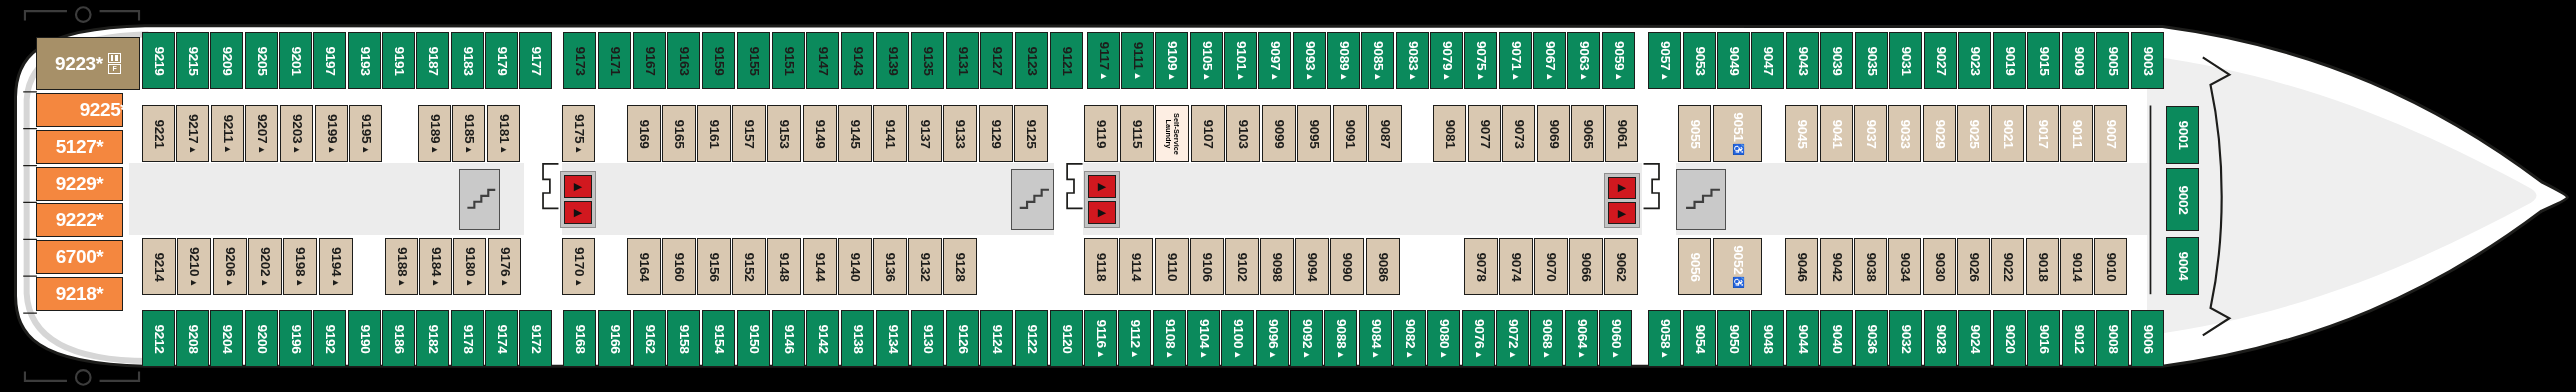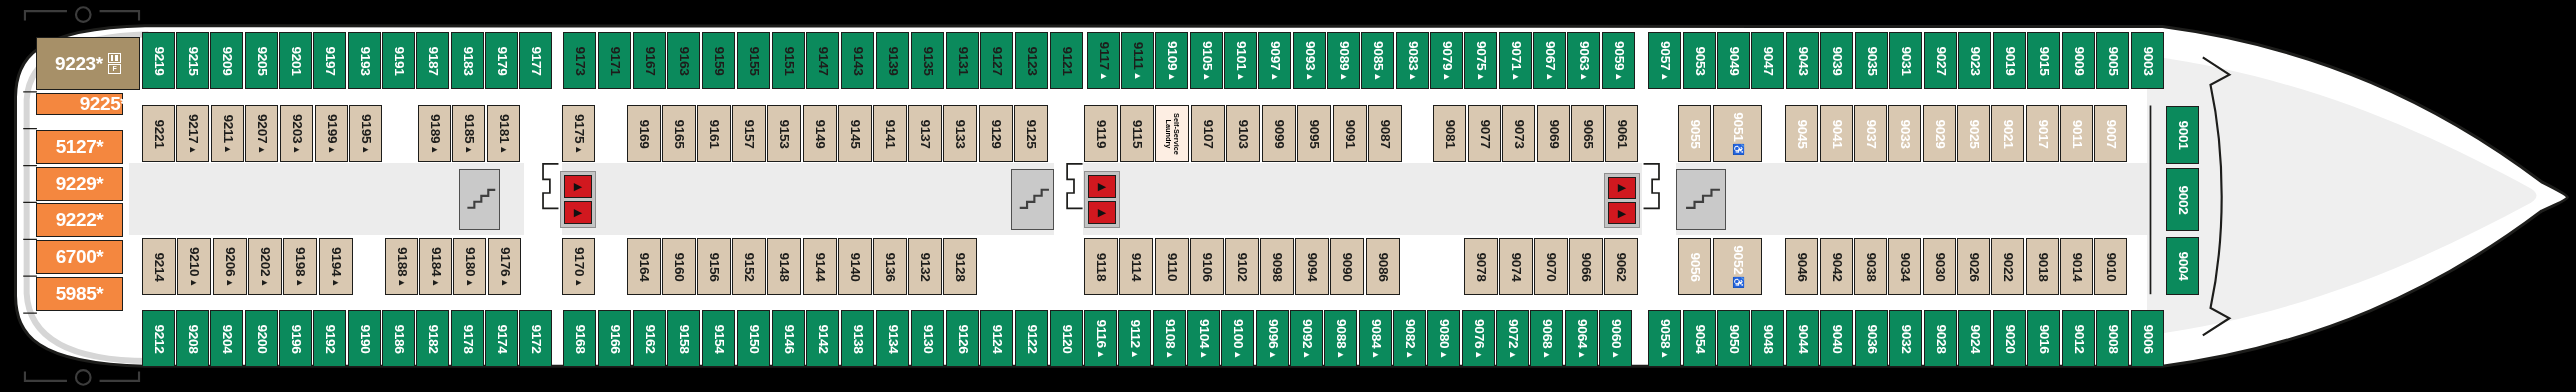--- a/index.html
+++ b/index.html
@@ -719,37 +719,37 @@
     <div class="scab" style="left: 36px; top: 37px; width: 104px; height: 53px; background: rgb(167, 144, 104);">
       <span>9223*</span>
       <span class="kicons">
         <span class="kic bunk">
           <i></i>
           <i></i>
         </span>
         <span class="kic">F</span>
       </span>
     </div>
-    <div class="scab" style="left: 36px; top: 93px; width: 87px; height: 22px; background: rgb(244, 135, 63); padding-left: 48px;">
+    <div class="scab" style="left: 36px; top: 93px; width: 87px; height: 34px; background: rgb(244, 135, 63); padding-left: 48px;">
       <span>9225*</span>
     </div>
     <div class="scab" style="left: 36px; top: 130px; width: 87px; height: 34px; background: rgb(244, 135, 63);">
       <span>5127*</span>
     </div>
     <div class="scab" style="left: 36px; top: 167px; width: 87px; height: 34px; background: rgb(244, 135, 63);">
       <span>9229*</span>
     </div>
     <div class="scab" style="left: 36px; top: 203px; width: 87px; height: 34px; background: rgb(244, 135, 63);">
       <span>9222*</span>
     </div>
     <div class="scab" style="left: 36px; top: 240px; width: 87px; height: 34px; background: rgb(244, 135, 63);">
       <span>6700*</span>
     </div>
     <div class="scab" style="left: 36px; top: 277px; width: 87px; height: 34px; background: rgb(244, 135, 63);">
-      <span>5985*</span>
+      <span>9218*</span>
     </div>
     <div class="stairs" style="left: 459px; top: 169px; width: 41px; height: 61px;"><svg width="41" height="61" viewBox="0 0 48 71">
         <path d="M 8.64 44.02 h8.16 v-7 h8.16 v-7 h8.16 v-7 h8.16" fill="none" stroke="#3f3f3f" stroke-width="2.5"></path>
       </svg></div>
     <div class="stairs" style="left: 1011px; top: 169px; width: 43px; height: 61px;"><svg width="43" height="61" viewBox="0 0 50 71">
         <path d="M 9 44.02 h8.5 v-7 h8.5 v-7 h8.5 v-7 h8.5" fill="none" stroke="#3f3f3f" stroke-width="2.5"></path>
       </svg></div>
     <div class="stairs" style="left: 1676px; top: 169px; width: 50px; height: 61px;"><svg width="50" height="61" viewBox="0 0 58 71">
         <path d="M 10.44 44.02 h9.860000000000001 v-7 h9.860000000000001 v-7 h9.860000000000001 v-7 h9.860000000000001" fill="none" stroke="#3f3f3f" stroke-width="2.5"></path>
       </svg></div>

